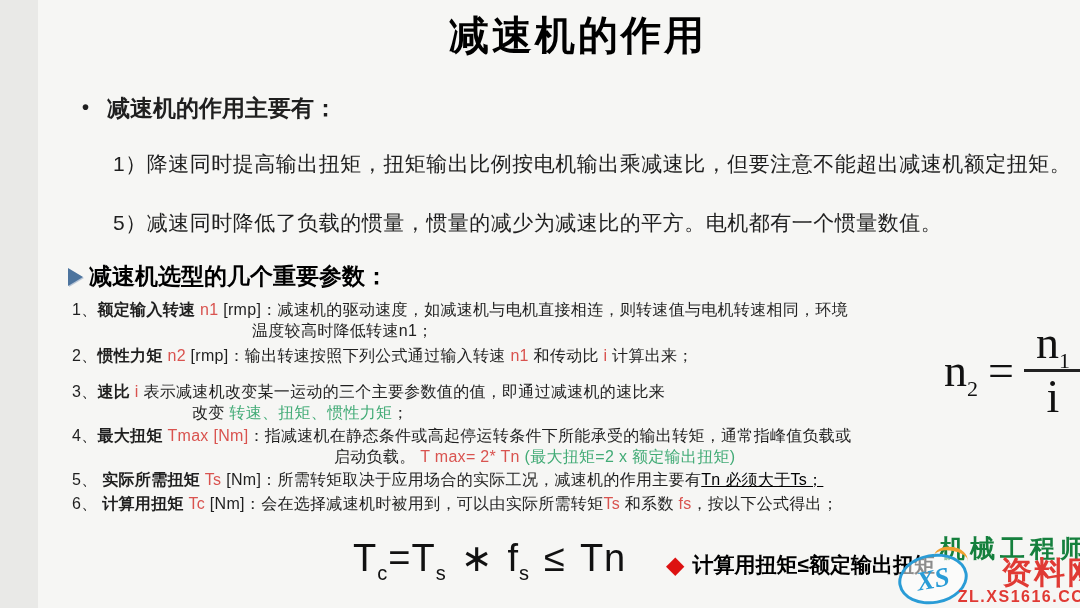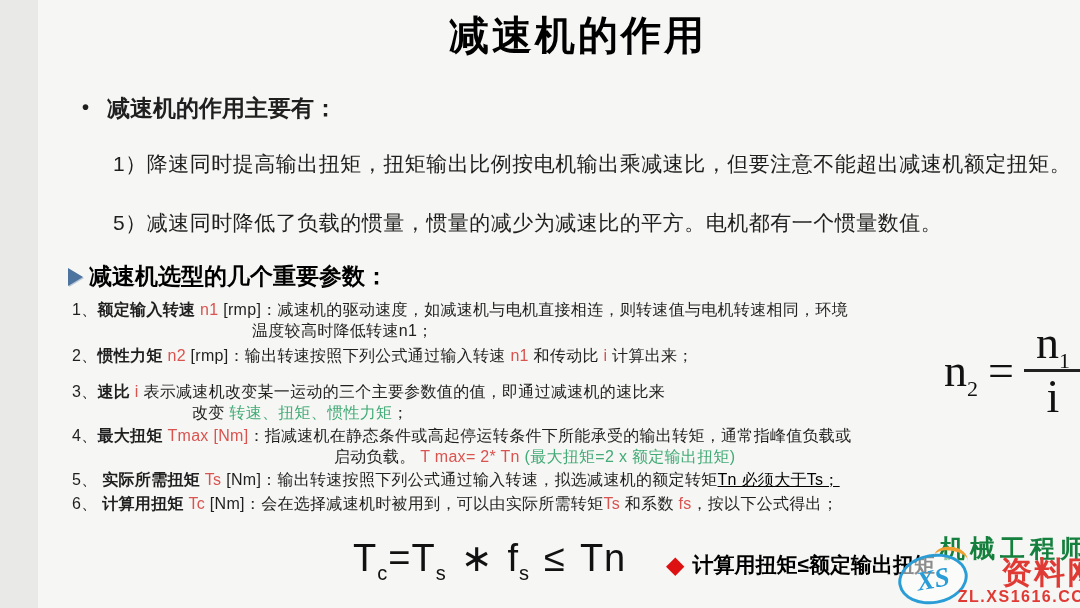--- a/index.html
+++ b/index.html
@@ -128,21 +128,21 @@
       <span>3、</span><span class="term">速比 </span><span class="red">i</span><span> 表示减速机改变某一运动的三个主要参数值的值，即通过减速机的速比来</span>
       <span class="line2 l2-i3"><span>改变 </span><span class="green">转速、扭矩、惯性力矩</span><span>；</span></span>
     </div>
 
     <div class="pitem mb-sm">
       <span>4、</span><span class="term">最大扭矩 </span><span class="red">Tmax [Nm]</span><span>：指减速机在静态条件或高起停运转条件下所能承受的输出转矩，通常指峰值负载或</span>
       <span class="line2 l2-i4"><span>启动负载。 </span><span class="red">T max= 2* Tn </span><span class="green">(最大扭矩=2 x 额定输出扭矩)</span></span>
     </div>
 
     <div class="pitem">
-      <span>5、 </span><span class="term">实际所需扭矩 </span><span class="red">Ts</span><span> [Nm]：输出转速按照下列公式通过输入转速，拟选减速机的额定转矩</span><span class="warn">Tn 必须大于Ts；</span>
+      <span>5、 </span><span class="term">实际所需扭矩 </span><span class="red">Ts</span><span> [Nm]：所需转矩取决于应用场合的实际工况，减速机的作用主要有</span><span class="warn">Tn 必须大于Ts；</span>
     </div>
 
     <div class="pitem">
       <span>6、 </span><span class="term">计算用扭矩 </span><span class="red">Tc</span><span> [Nm]：会在选择减速机时被用到，可以由实际所需转矩</span><span class="red">Ts</span><span> 和系数 </span><span class="red">fs</span><span>，按以下公式得出；</span>
     </div>
 
   </div>
 
   <div class="formula-n2">
     <span><span>n</span><sub>2</sub></span>

